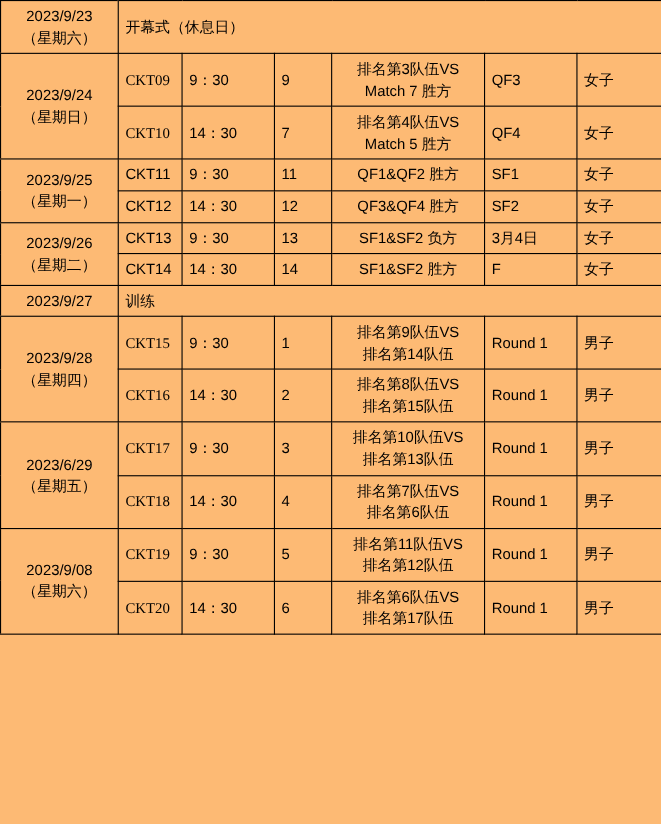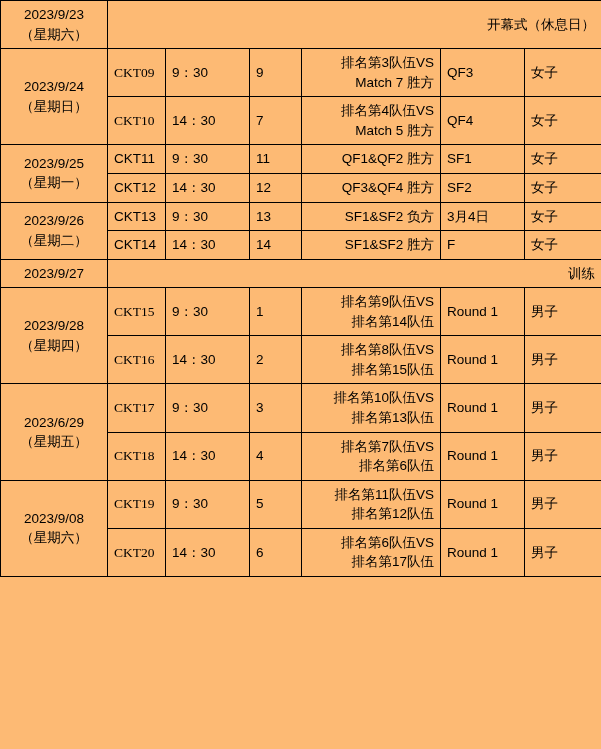--- a/index.html
+++ b/index.html
@@ -50,26 +50,26 @@
     font-size: 13px;
     line-height: 1.5;
     padding: 4px 2px;
   }
   td.date .d-line { display: block; white-space: nowrap; }
   td.code, td.time, td.num, td.stage, td.gender {
     text-align: left;
     white-space: nowrap;
   }
   td.match {
-    text-align: right;
+    text-align: center;
     line-height: 1.5;
   }
   td.match .m-line { display: block; }
   td.wide {
-    text-align: right;
+    text-align: left;
   }
   .cell-pad-big { padding-top: 14px; padding-bottom: 14px; font-family: Liberation Serif, serif; }
 </style>
 </head>
 <body>
 
 <div class="sheet">
   <table class="schedule">
     <colgroup>
       <col class="c-date">

